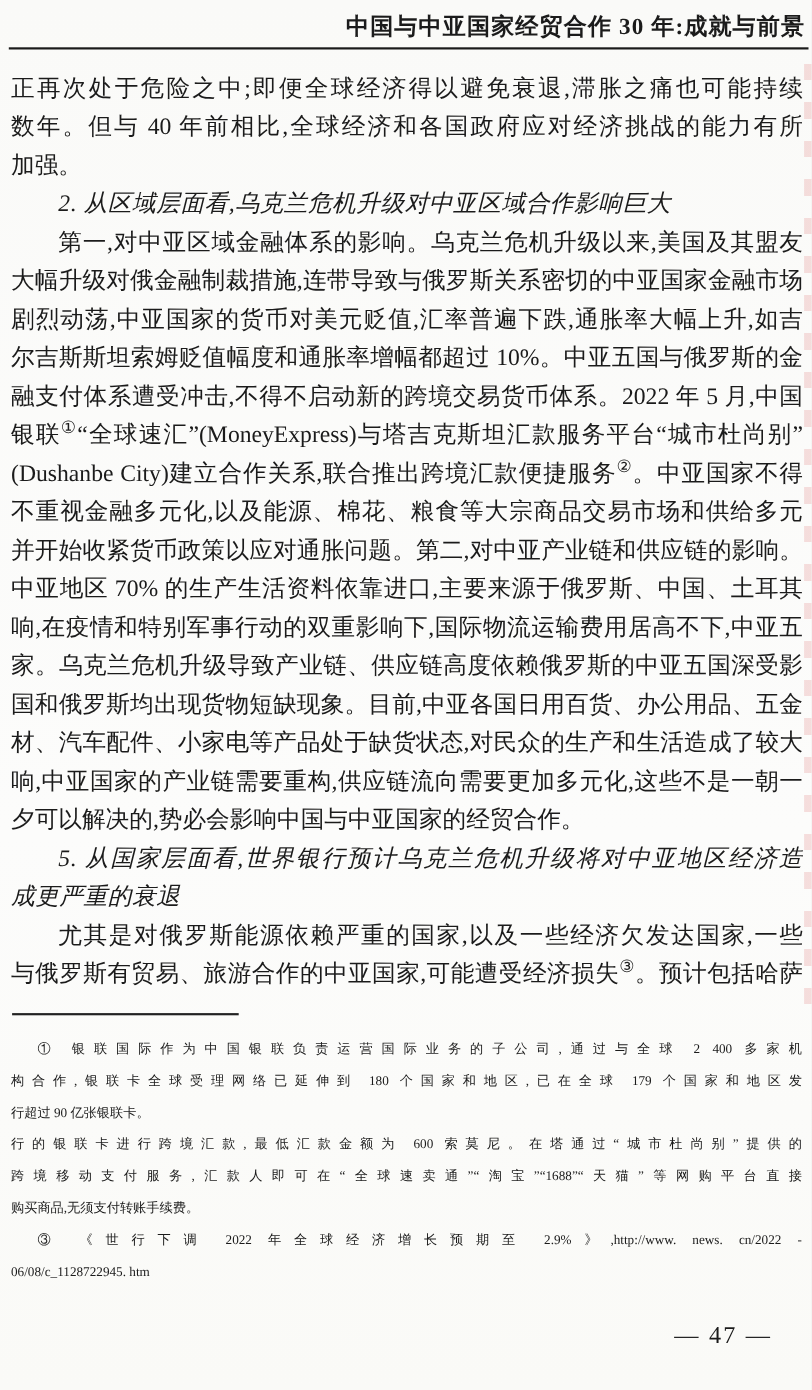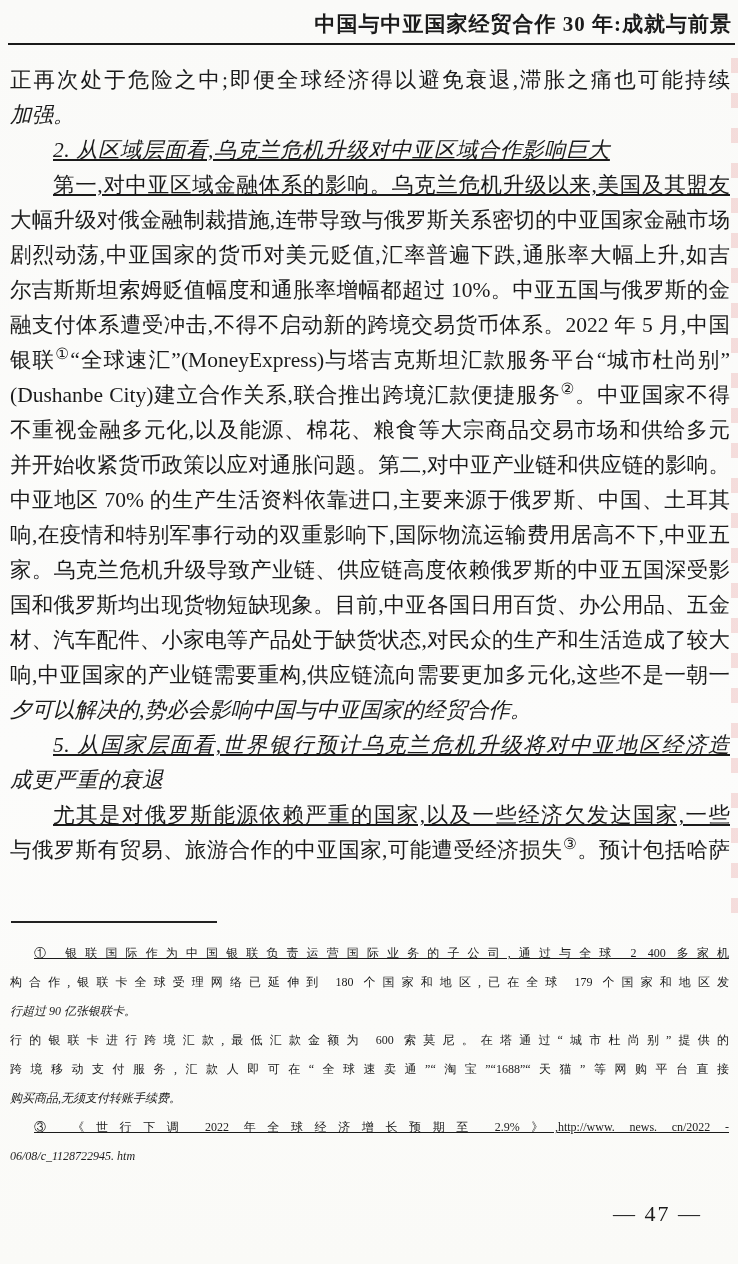--- a/index.html
+++ b/index.html
@@ -21,22 +21,22 @@
     border-top:2.5px solid #1a1a1a;
   }
   .body-text{
     position:absolute;top:63px;left:10px;width:720px;
   }
   .line{
     text-align:justify;text-align-last:justify;
     overflow:hidden;white-space:normal;
   }
   .body-text .line{height:35px;line-height:35px;font-size:21.5px;}
-  .line.indent{padding-left:2em;text-decoration:underline;}
-  .line.no-just{text-align-last:left;font-style:italic;}
+  .line.indent{padding-left:2em;}
+  .line.no-just{text-align-last:left;}
   .block.heading .line{
     font-style:italic;letter-spacing:0.5px;
   }
   sup.fn-ref{
     font-size:0.72em;vertical-align:super;line-height:0;
   }
   .footnote-rule{
     position:absolute;top:921px;left:11px;width:206px;
     border-top:2px solid #222;
   }
@@ -62,20 +62,21 @@
 
 <div class="page" style="color: rgb(27, 27, 27);">
   <div class="running-header">
     <span>中国与中亚国家经贸合作 30 年:成就与前景</span>
   </div>
   <div class="header-rule"></div>
 
   <main class="body-text" id="body-blocks">
       <div class="block paragraph">
         <div class="line">正再次处于危险之中;即便全球经济得以避免衰退,滞胀之痛也可能持续</div>
+        <div class="line">数年。但与 40 年前相比,全球经济和各国政府应对经济挑战的能力有所</div>
         <div class="line no-just">加强。</div>
       </div>
       <div class="block heading">
         <div class="line indent no-just">2. 从区域层面看,乌克兰危机升级对中亚区域合作影响巨大</div>
       </div>
       <div class="block paragraph">
         <div class="line indent">第一,对中亚区域金融体系的影响。乌克兰危机升级以来,美国及其盟友</div>
         <div class="line">大幅升级对俄金融制裁措施,连带导致与俄罗斯关系密切的中亚国家金融市场</div>
         <div class="line">剧烈动荡,中亚国家的货币对美元贬值,汇率普遍下跌,通胀率大幅上升,如吉</div>
         <div class="line">尔吉斯斯坦索姆贬值幅度和通胀率增幅都超过 10%。中亚五国与俄罗斯的金</div>

